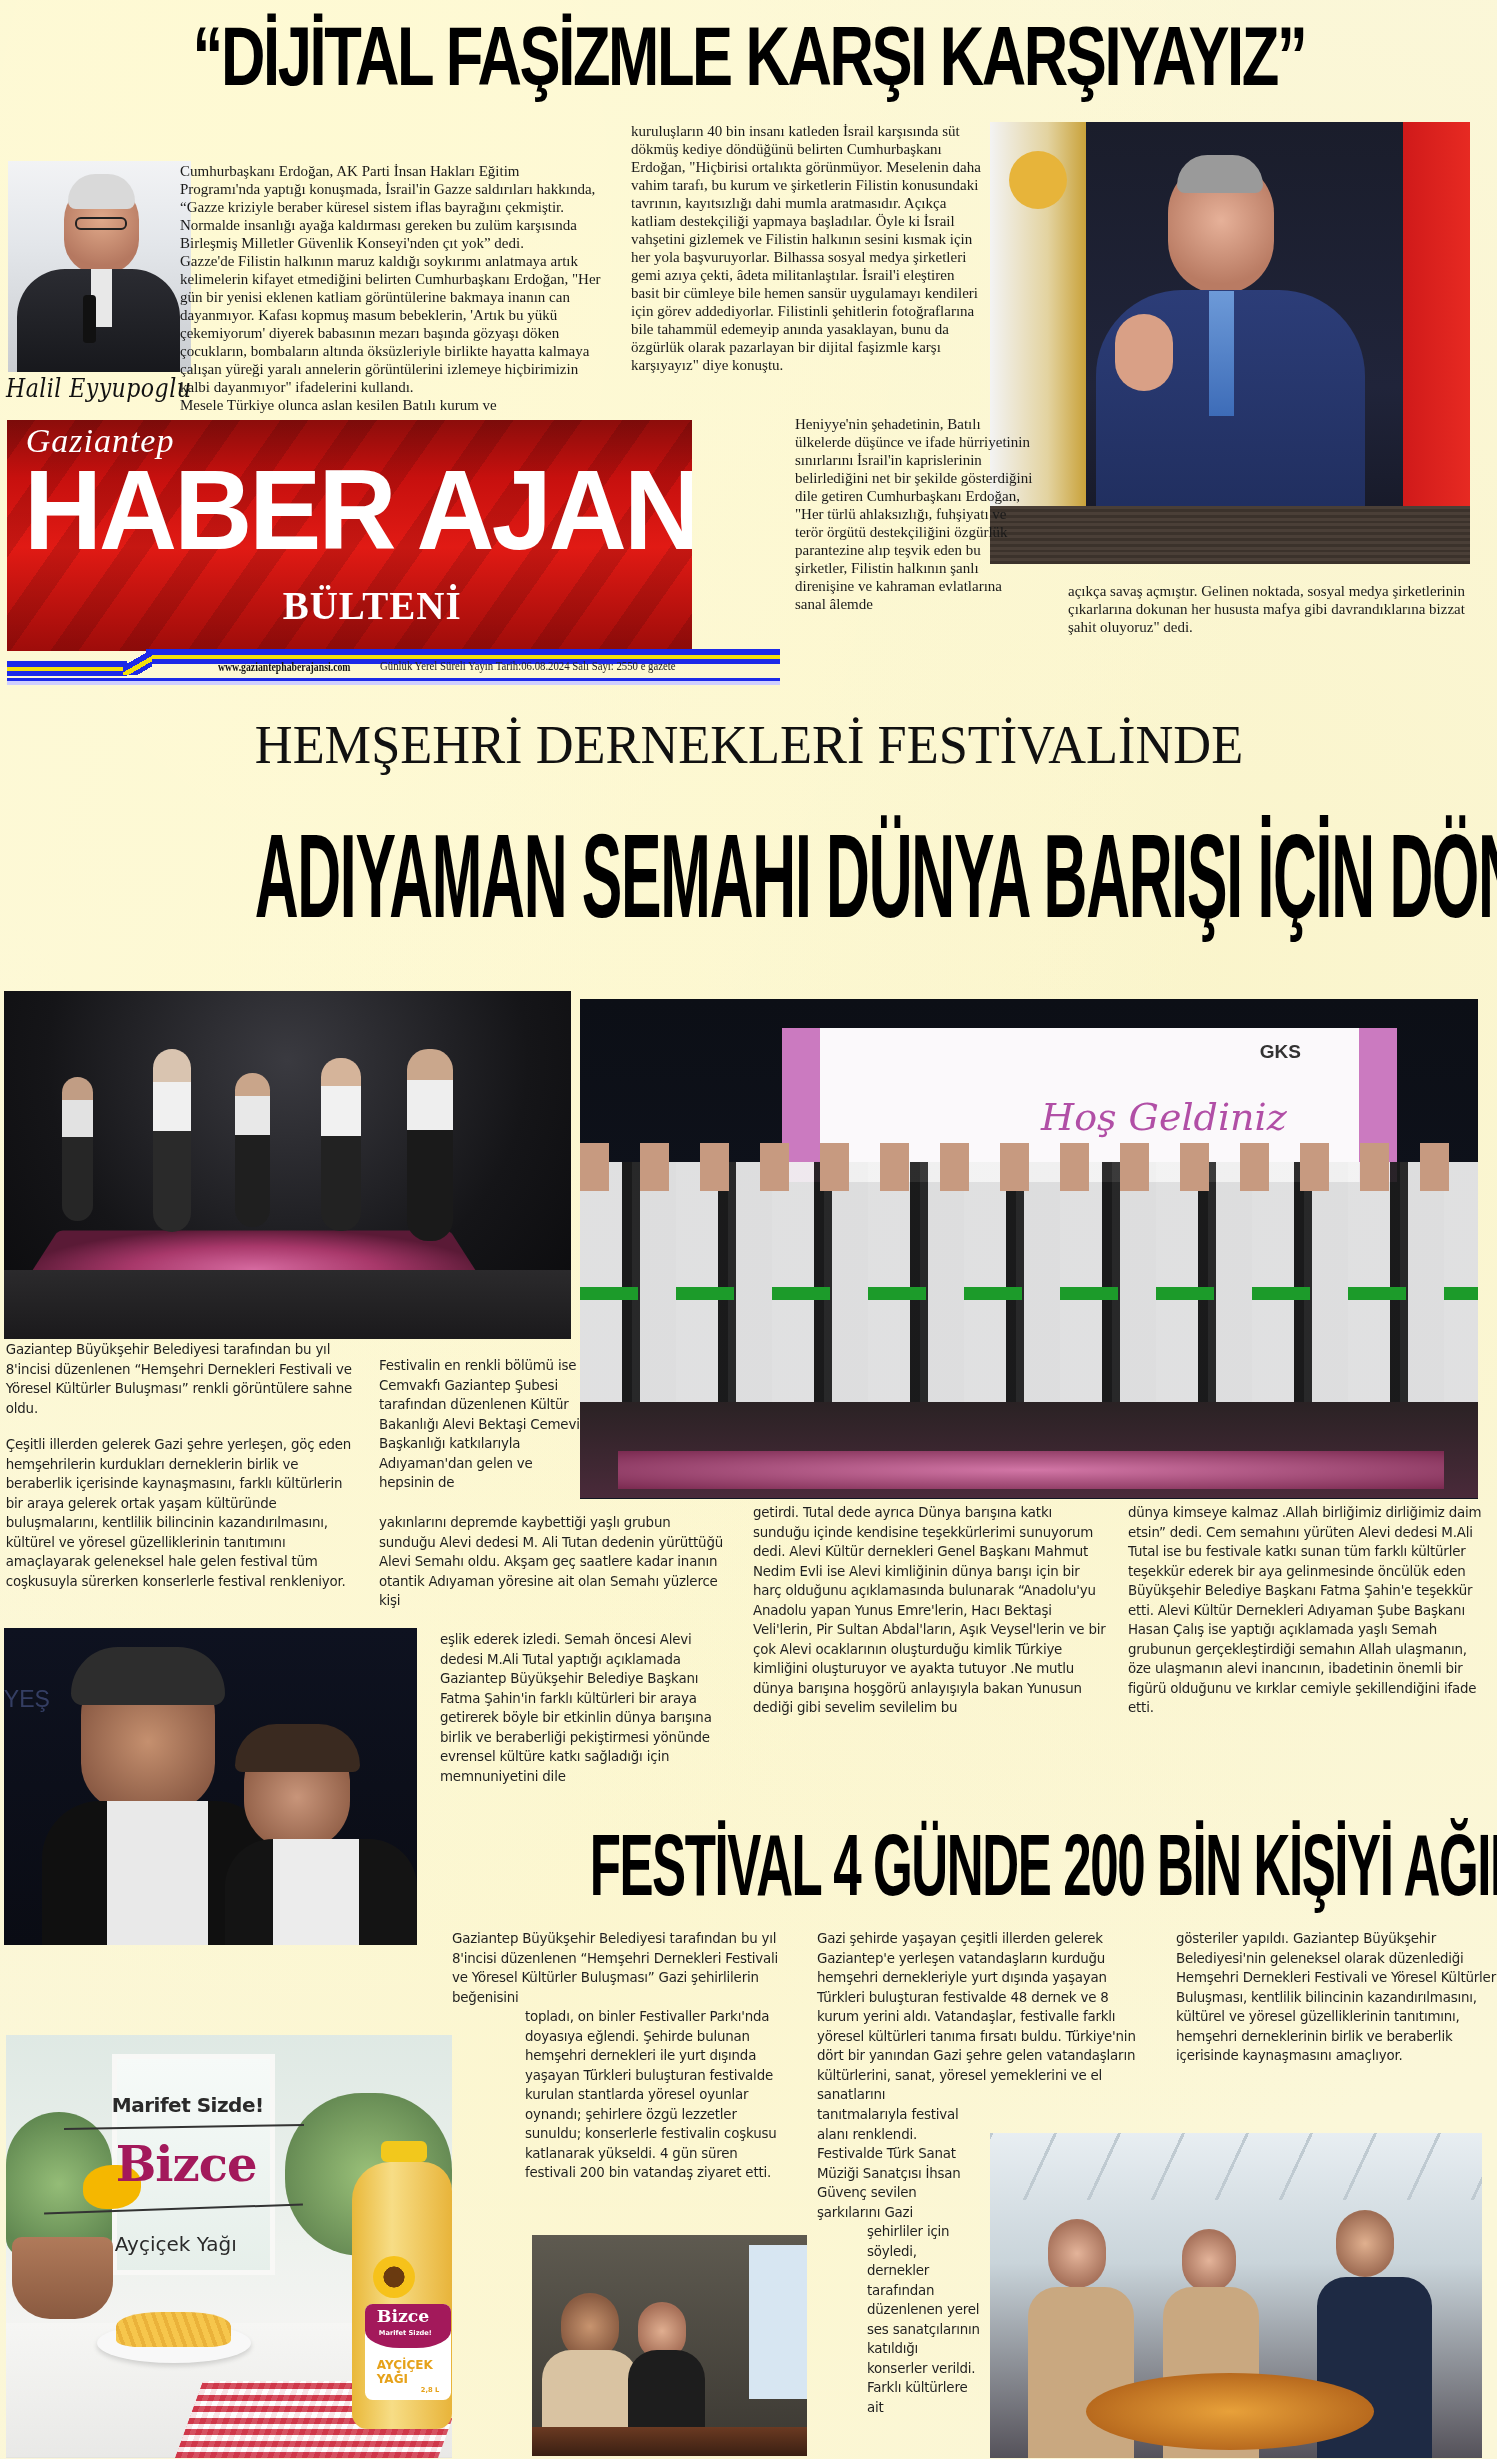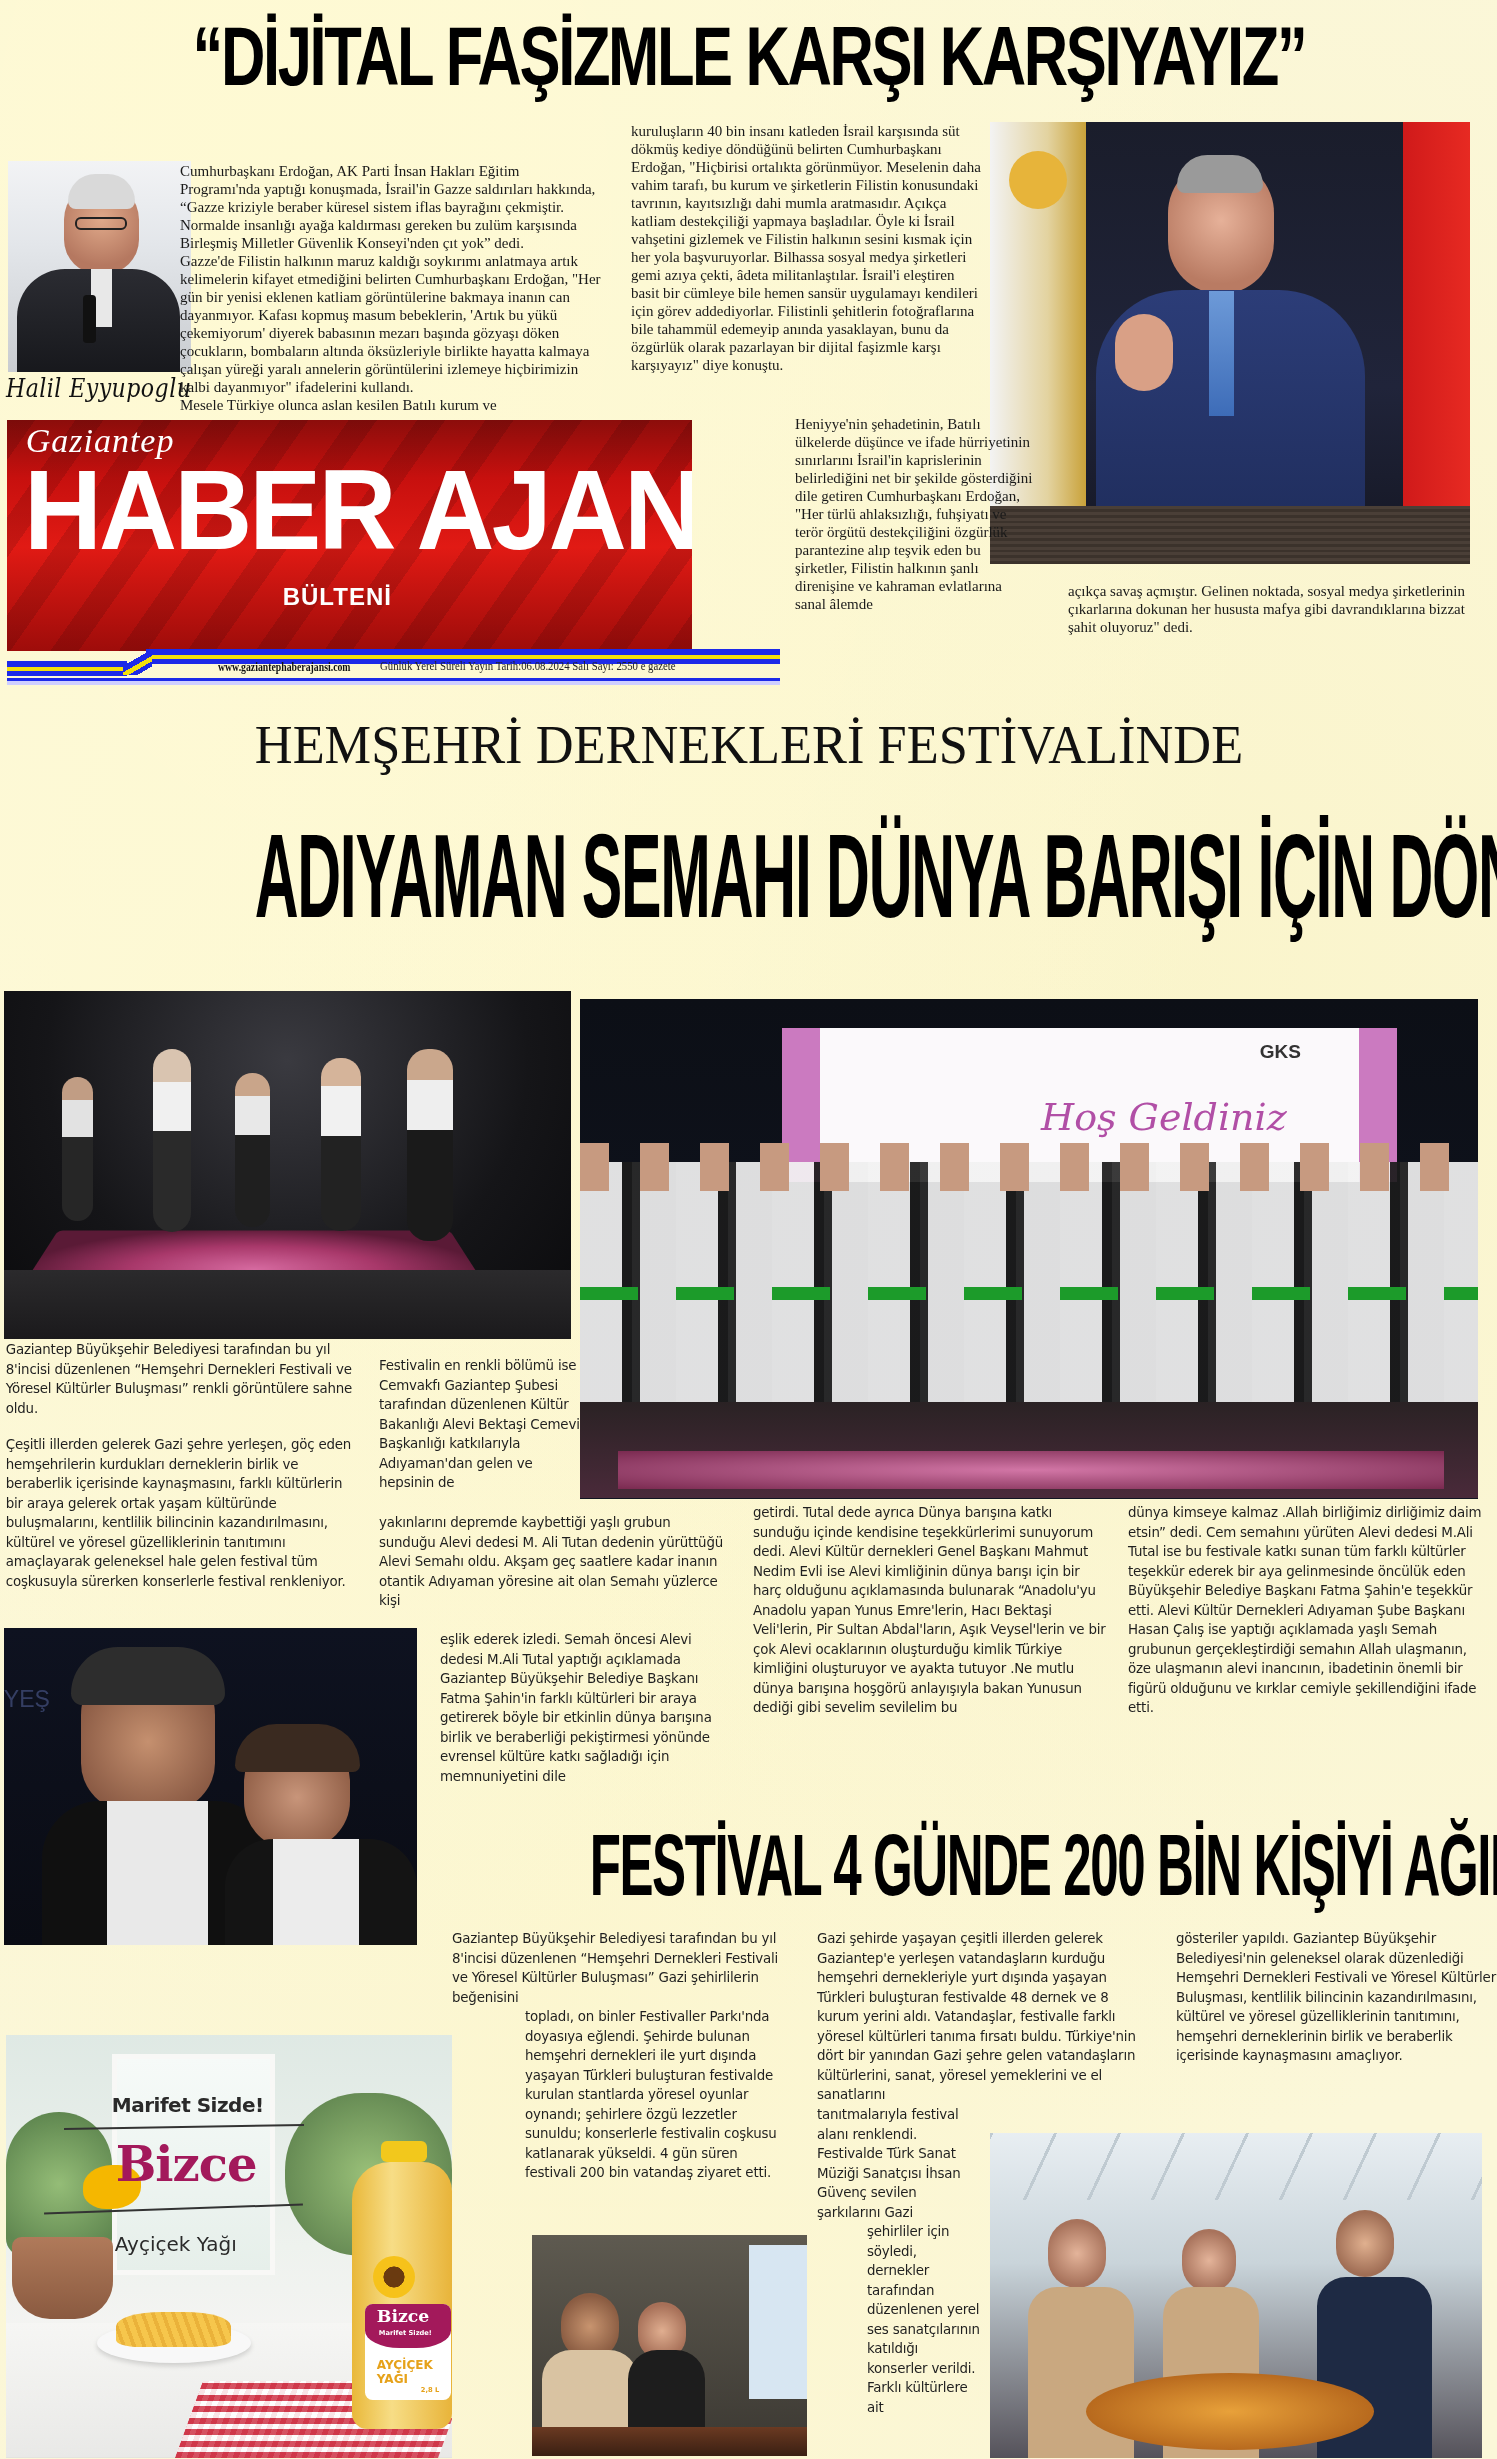--- a/index.html
+++ b/index.html
@@ -60,22 +60,22 @@
   }
   .masthead .title {
     position: absolute; left: 17.3px; top: 29px; width: 749px;
     font-family: "Liberation Sans", sans-serif; font-weight: 900; color: #fff;
     font-size: 108px; line-height: 115px; letter-spacing: -2.9px;
     transform: scaleY(1.05); transform-origin: left top;
     white-space: nowrap;
   }
   .masthead .sub {
     position: absolute; left: 276px; top: 163px;
-    font-family: Liberation Sans, sans-serif; font-weight: 900; color: #fff;
-    font-size: 24px; letter-spacing: 1px;
+    font-family: Liberation Serif, serif; font-weight: 900; color: #fff;
+    font-size: 39px; letter-spacing: 1px;
   }
   .bar-blue { position: absolute; background: #1d2ae8; }
   .bar-yellow { position: absolute; background: #f3e00c; }
 </style>
 </head>
 <body>
 
 <div class="abs headline" style="left:0; top:1.9px; width:1498px; font-size:75px; line-height:96px; transform: scaleX(0.82) scaleY(1.12); letter-spacing:-2.9px;">“DİJİTAL FAŞİZMLE KARŞI KARŞIYAYIZ”</div>
 
 <div class="photo" style="left:7.7px; top:161px; width:183px; height:211px; background: linear-gradient(180deg,#f2f3f5 0%,#e3e6ea 40%,#c9ccd0 100%);">

